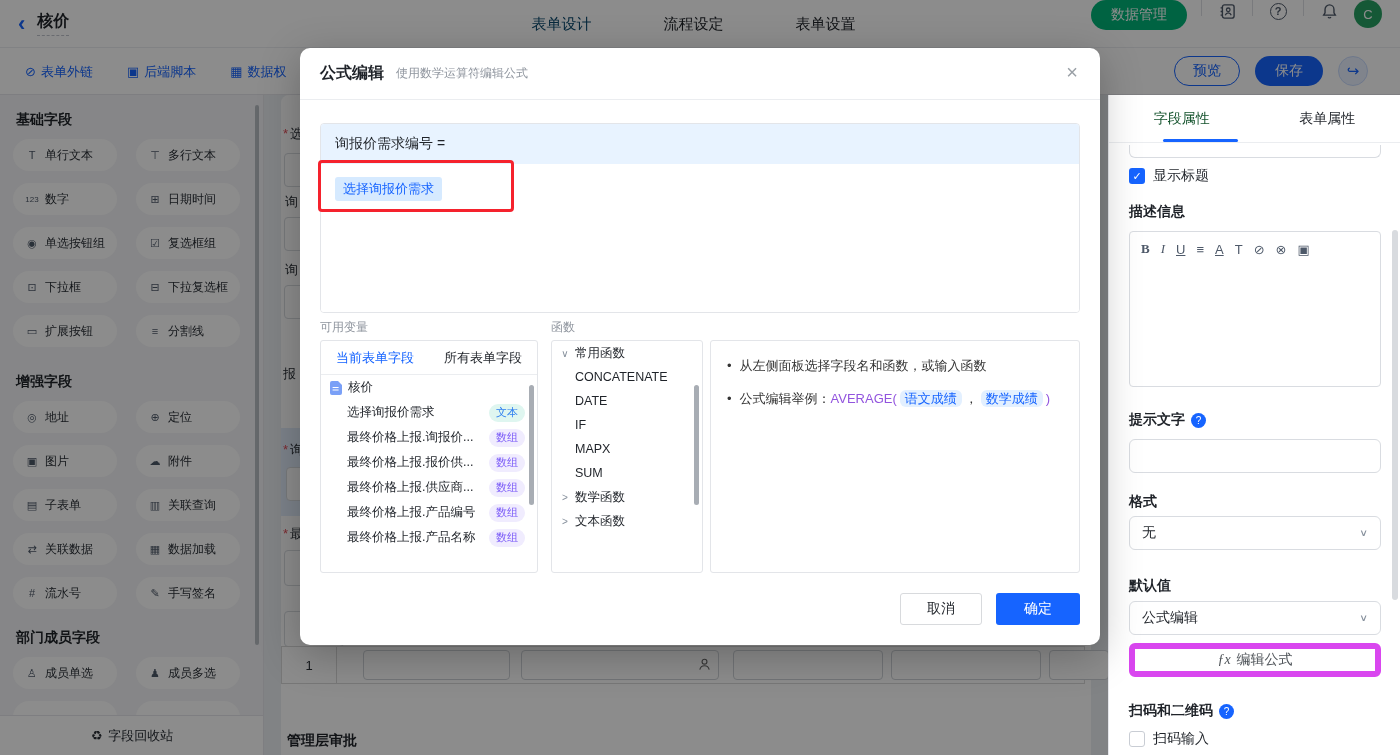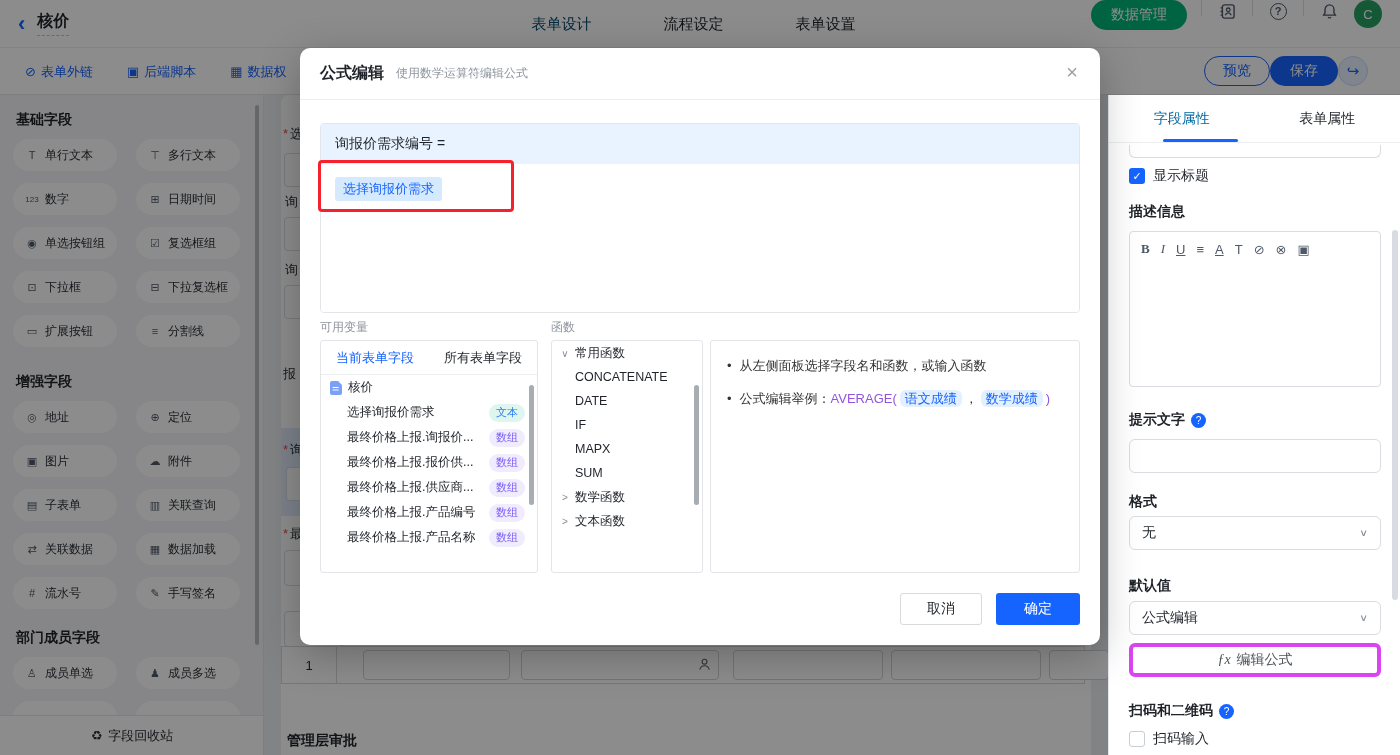--- a/index.html
+++ b/index.html
@@ -19,21 +19,21 @@
   .vdiv { width:1px; height:16px; background:#dcdfe3; }
   .icon-btn { width:22px; height:22px; display:flex; align-items:center; justify-content:center; color:#4e5969; cursor:pointer; }
   .help-circle { width:17px; height:17px; border:1.4px solid #4e5969; border-radius:50%; font-size:11px; display:flex; align-items:center; justify-content:center; color:#4e5969; font-weight:bold; }
   .avatar { width:28px; height:28px; border-radius:50%; background:#27a163; color:#fff; font-size:13px; display:flex; align-items:center; justify-content:center; cursor:pointer; }
 
   
   .subbar { position:absolute; left:0; top:48px; width:1400px; height:47px; background:#fff; border-bottom:1px solid #e5e6eb; }
   .sublinks { position:absolute; left:25px; top:0; height:47px; display:flex; align-items:center; gap:34px; }
   .sublink { display:flex; align-items:center; gap:5px; color:#1664ff; font-size:13px; cursor:pointer; white-space:nowrap; }
   .sublink .sicon { font-size:13px; }
-  .subactions { position:absolute; right:32px; top:8px; display:flex; }
+  .subactions { position:absolute; right:32px; top:8px; display:flex; gap:15px; }
   .btn-outline { width:66px; height:30px; border:1px solid #1664ff; color:#1664ff; background:#fff; border-radius:15px; font-size:14px; display:flex; align-items:center; justify-content:center; cursor:pointer; }
   .btn-primary-pill { width:68px; height:30px; background:#1664ff; color:#fff; border-radius:15px; font-size:14px; display:flex; align-items:center; justify-content:center; cursor:pointer; }
   .share-circle { width:30px; height:30px; border-radius:50%; background:#e9f1ff; border:1px solid #c8dafe; color:#1664ff; font-size:15px; display:flex; align-items:center; justify-content:center; cursor:pointer; }
 
   
   .sidebar { position:absolute; left:0; top:95px; width:264px; height:660px; background:#f4f5f7; border-right:1px solid #e5e6eb; overflow:hidden; }
   .sec-title { font-size:14px; font-weight:700; margin:16px 0 10px 16px; }
   .chips { display:grid; grid-template-columns:104px 104px; column-gap:19px; row-gap:12px; margin-left:13px; }
   .chip { height:32px; background:#fff; border-radius:16px; display:flex; align-items:center; padding-left:12px; gap:6px; font-size:12px; color:#2a2f36; cursor:grab; overflow:hidden; white-space:nowrap; }
   .chip .cicon { color:#4e5969; font-size:11px; width:14px; text-align:center; flex:none; }
@@ -50,39 +50,39 @@
   .gridrow { position:absolute; left:0px; top:551px; width:804px; height:38px; border:1px solid #d9d9d9; background:#fff; display:flex; }
   .gr-num { width:55px; border-right:1px solid #d9d9d9; display:flex; align-items:center; justify-content:center; font-size:13px; color:#2a2f36; flex:none; }
   .gr-cellbox { position:absolute; top:4px; height:30px; border:1px solid #cfd3d9; border-radius:4px; background:#fff; }
   .gr-person { position:absolute; top:11px; }
   .canvas-sec { position:absolute; left:6px; top:637px; font-size:14px; font-weight:700; color:#1f2329; }
 
   
   .rpanel { position:absolute; left:1108px; top:95px; width:292px; height:660px; background:#fff; border-left:1px solid #e5e6eb; overflow:hidden; }
   .rtabs { position:relative; height:48px; border-bottom:1px solid #ebedf0; display:flex; }
   .rtab { flex:1; display:flex; align-items:center; justify-content:center; font-size:14px; cursor:pointer; }
-  .rtab.active { color:#0369a1; }
+  .rtab.active { color:#14532d; }
   .rtab-underline { position:absolute; left:54px; bottom:0; width:75px; height:3px; background:#1664ff; border-radius:2px; }
   .frag-top-input { position:absolute; left:20px; top:50px; width:252px; height:13px; border:1px solid #d9dce1; border-top:none; border-radius:0 0 6px 6px; }
   .checkrow { position:absolute; left:20px; display:flex; align-items:center; gap:8px; font-size:14px; }
   .cbox { width:16px; height:16px; border-radius:3px; display:flex; align-items:center; justify-content:center; flex:none; cursor:pointer; }
   .cbox.on { background:#1664ff; color:#fff; font-size:11px; }
   .cbox.off { background:#fff; border:1px solid #c9cdd4; }
   .rlabel { position:absolute; left:20px; font-size:14px; font-weight:700; display:flex; align-items:center; gap:6px; }
   .qmark { width:15px; height:15px; border-radius:50%; background:#1664ff; color:#fff; font-size:10px; font-weight:400; display:flex; align-items:center; justify-content:center; }
   .rich { position:absolute; left:20px; top:136px; width:252px; height:156px; border:1px solid #d9dce1; border-radius:4px; }
   .rich-toolbar { display:flex; align-items:center; gap:11px; padding:9px 11px; color:#4e5969; font-size:13px; }
   .rt-b { font-weight:bold; font-family:"Liberation Serif",serif; }
   .rt-i { font-style:italic; font-family:"Liberation Serif",serif; }
   .rt-u { text-decoration:underline; }
   .rt-a { text-decoration:underline; }
   .rinput { position:absolute; left:20px; width:252px; height:34px; border:1px solid #d9dce1; border-radius:6px; background:#fff; font-size:14px; padding:0 10px; color:#1f2329; font-family:inherit; }
   .rselect { position:absolute; left:20px; width:252px; height:34px; border:1px solid #d9dce1; border-radius:6px; background:#fff; display:flex; align-items:center; justify-content:space-between; padding:0 12px; font-size:14px; cursor:pointer; }
   .rselect .chev { color:#86909c; font-size:12px; transform:scaleY(0.8); }
-  .fxbtn { position:absolute; left:20px; top:548px; width:252px; height:34px; border:4px solid #d946ef; border-radius:6px; background:#fff; display:flex; align-items:center; justify-content:center; gap:6px; font-size:14px; color:#4e5358; cursor:pointer; }
+  .fxbtn { position:absolute; left:20px; top:548px; width:252px; height:34px; border:6px solid #d946ef; border-radius:6px; background:#fff; display:flex; align-items:center; justify-content:center; gap:6px; font-size:14px; color:#4e5358; cursor:pointer; }
   .fxg { font-style:italic; font-family:"Liberation Serif",serif; }
   .rp-scroll { position:absolute; right:2px; top:135px; width:6px; height:370px; background:#d8dbdf; border-radius:3px; }
 
   
   .dim { position:absolute; background:rgba(0,0,0,0.45); z-index:40; }
   .dim-top { left:0; top:0; width:1400px; height:95px; }
   .dim-main { left:0; top:95px; width:1108px; height:660px; }
 
   
   .modal { position:absolute; left:300px; top:48px; width:800px; height:597px; background:#fff; border-radius:10px; box-shadow:0 10px 40px rgba(0,0,0,0.25); z-index:50; }

